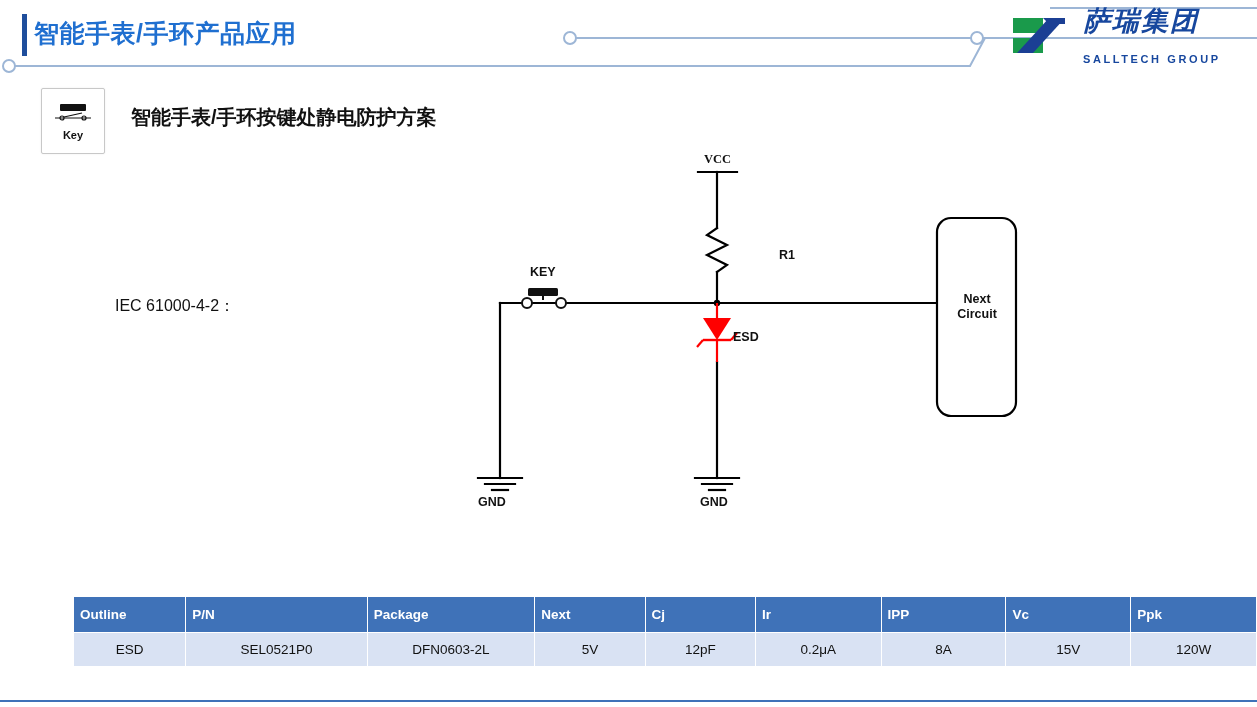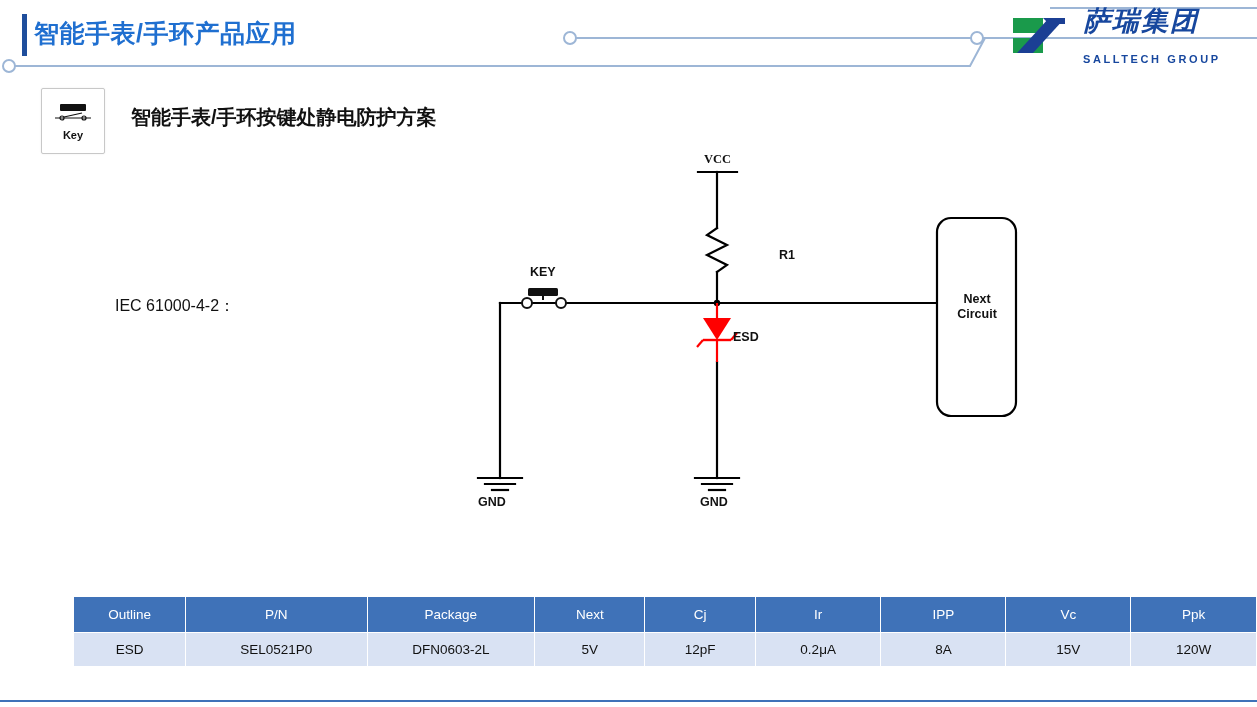--- a/index.html
+++ b/index.html
@@ -168,25 +168,25 @@
   .spec-table {
     position: absolute;
     left: 73px;
     top: 596px;
     border-collapse: collapse;
     font-size: 13.5px;
   }
   .spec-table th {
     background: #3f72b8;
     color: #ffffff;
-    font-weight: normal;
+    font-weight: bold;
     height: 35px;
     border: 1px solid #ffffff;
     padding: 0 6px;
-    text-align: center;
+    text-align: left;
     white-space: nowrap;
   }
   .spec-table td {
     background: #d9e2f3;
     color: #111;
     height: 33px;
     border: 1px solid #ffffff;
     padding: 0 6px;
     text-align: center;
     white-space: nowrap;

